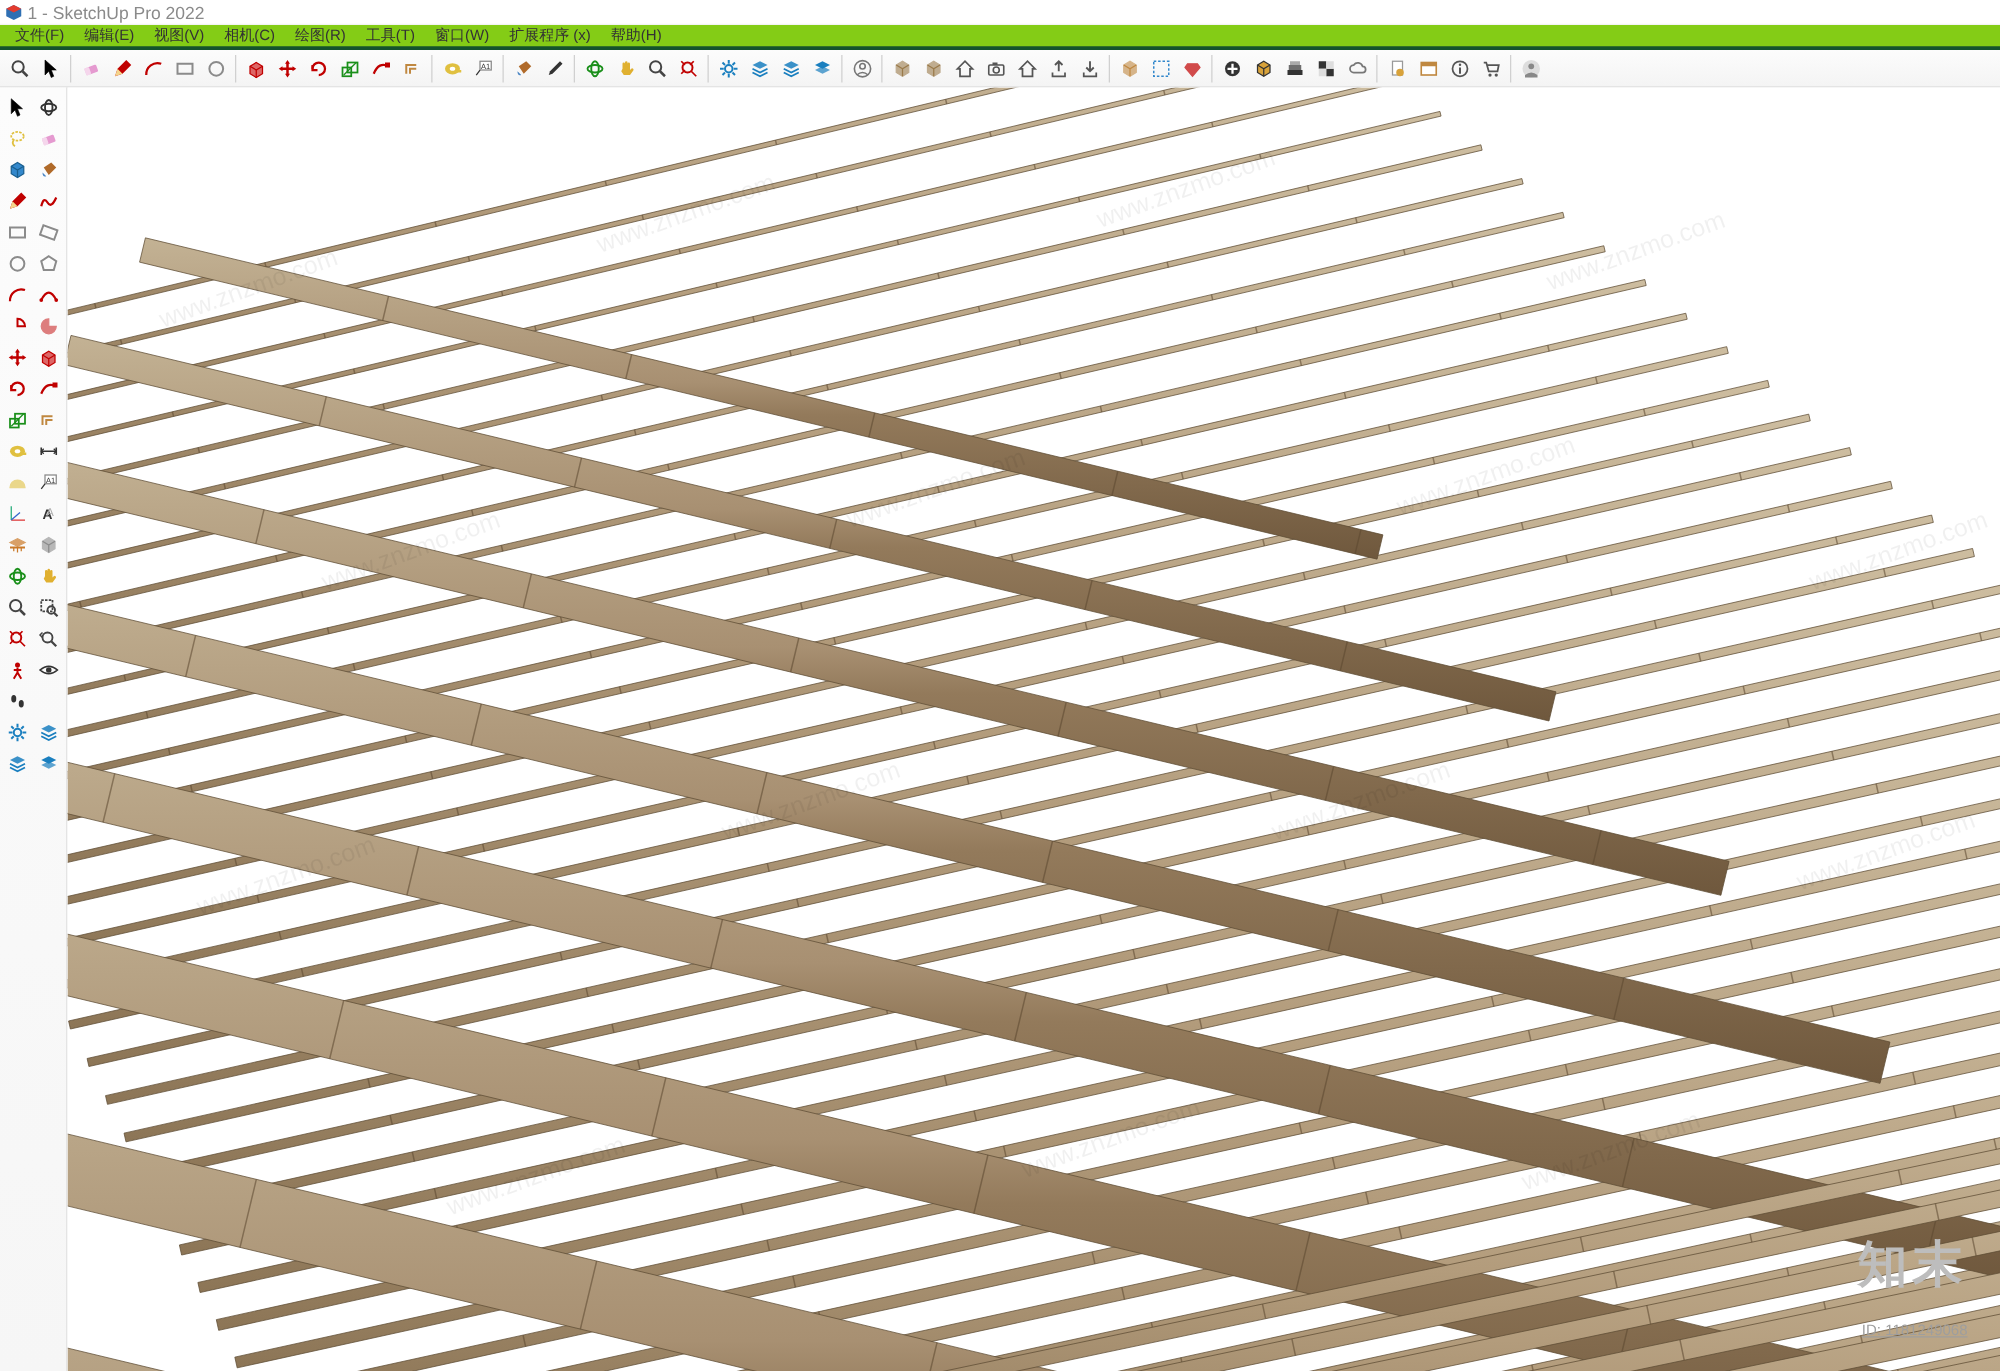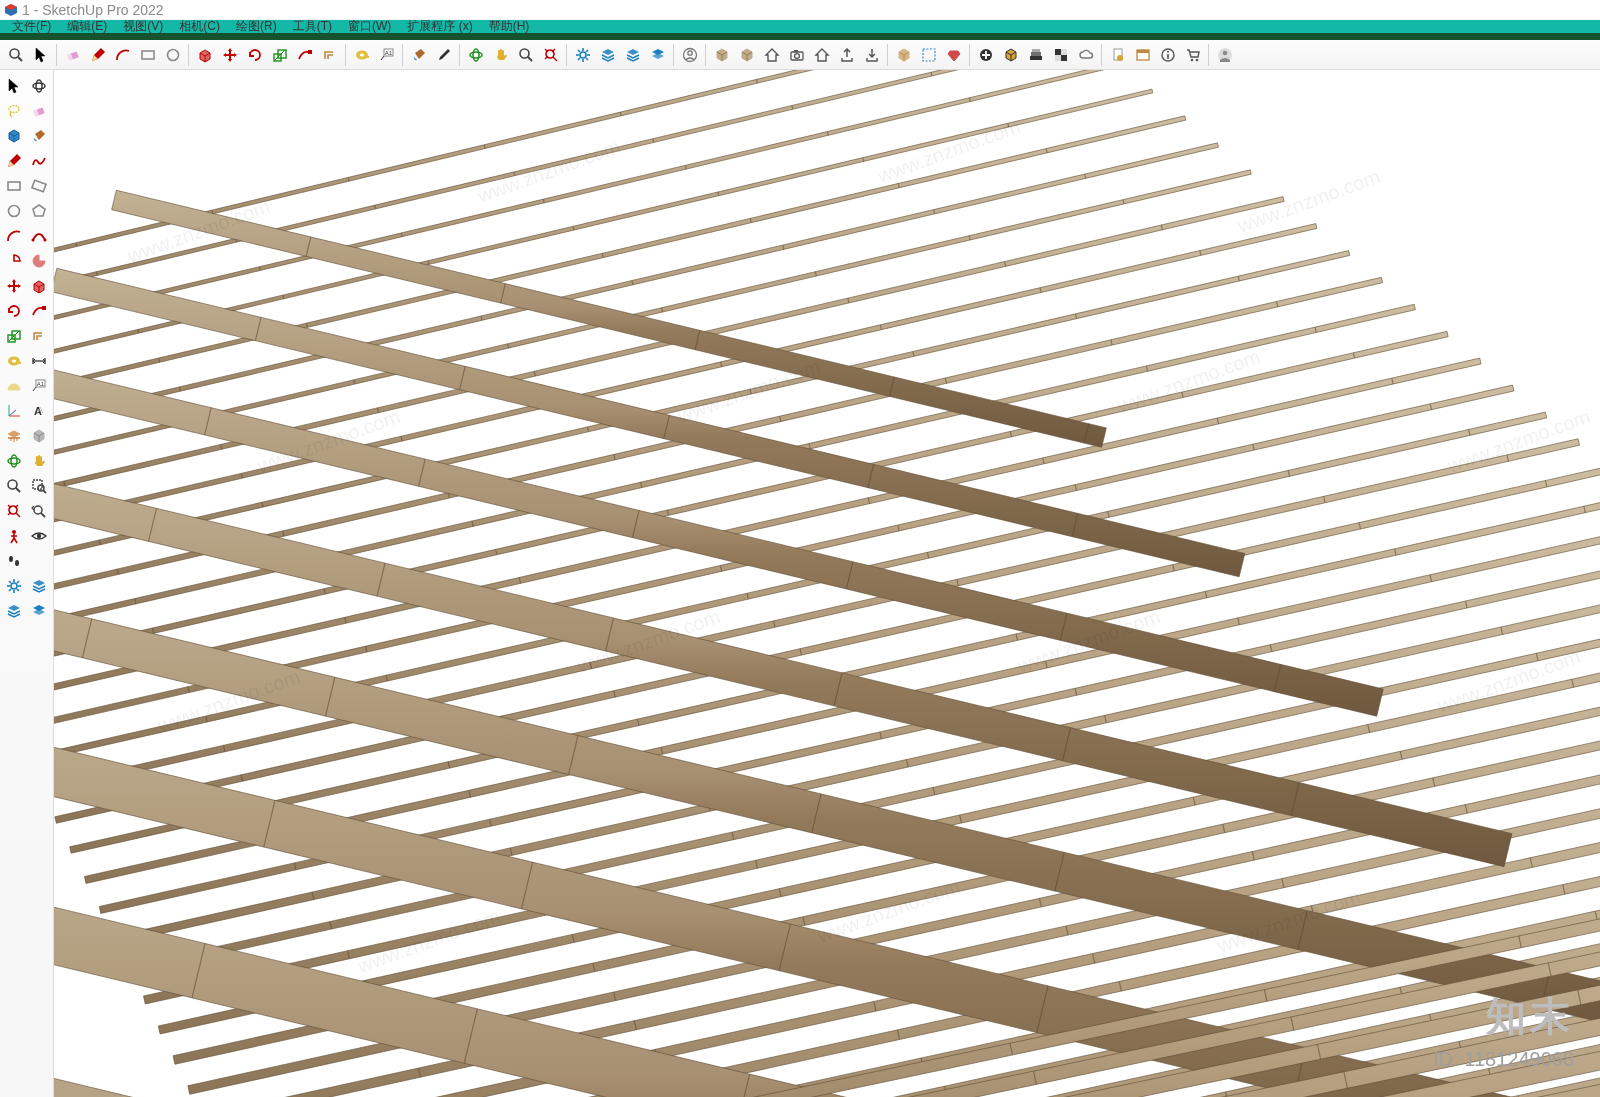--- a/index.html
+++ b/index.html
@@ -27,25 +27,25 @@
   .app-icon {
     width: 14px; height: 14px;
     display: inline-flex; align-items: center; justify-content: center;
     margin-right: 4px;
   }
   .title-text { color: #8a8a8a; font-size: 14px; }
 
   
   .menubar {
     height: 20px;
-    background: #14b8a6;
+    background: #84cc16;
     display: flex;
     align-items: flex-end;
     padding: 0 4px;
-    border-bottom: 7px solid #14532d;
+    border-bottom: 3px solid #14532d;
   }
   .menu-item {
     padding: 0 8px;
     height: 100%;
     display: flex;
     align-items: center;
     color: #333;
     font-size: 12px;
     cursor: default;
   }
@@ -120,23 +120,24 @@
     pointer-events: none;
   }
   .watermark-main .wm-title {
     font-size: 40px;
     letter-spacing: 4px;
     color: #bdbdbd;
     font-weight: 600;
     font-family: "Microsoft YaHei", sans-serif;
   }
   .watermark-main .wm-id {
-    font-size: 20px;
+    font-size: 12px;
     color: #9e9e9e;
-    margin-top: 4px;
+    margin-top: 18px;
+    text-decoration: underline;
   }
   .watermark-scatter {
     position:absolute; inset:0;
     pointer-events:none;
   }
   .wm { position:absolute; color:rgba(0,0,0,0.06); font-size:20px; transform:rotate(-20deg); white-space:nowrap; font-family: Arial, sans-serif; }
 </style>
 </head>
 <body>
 

